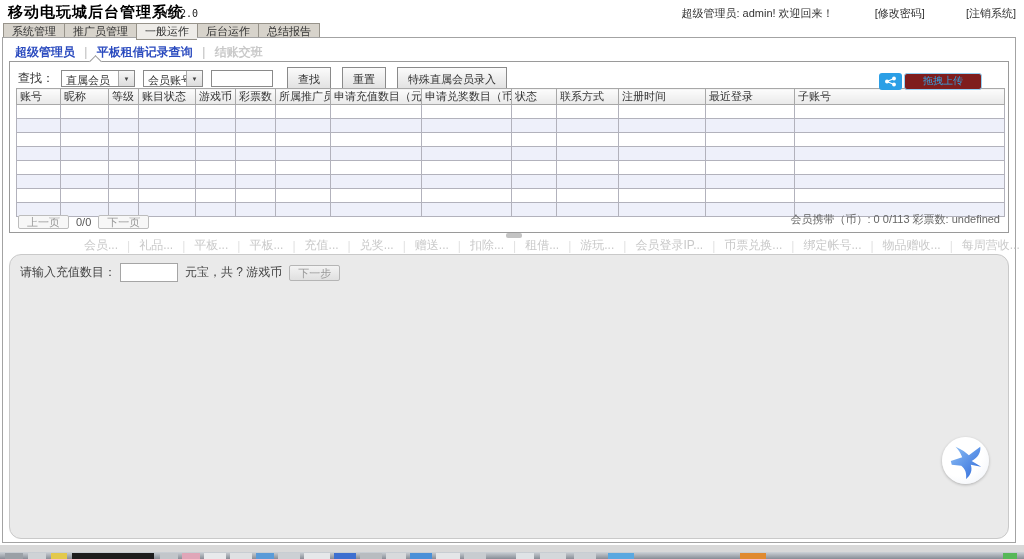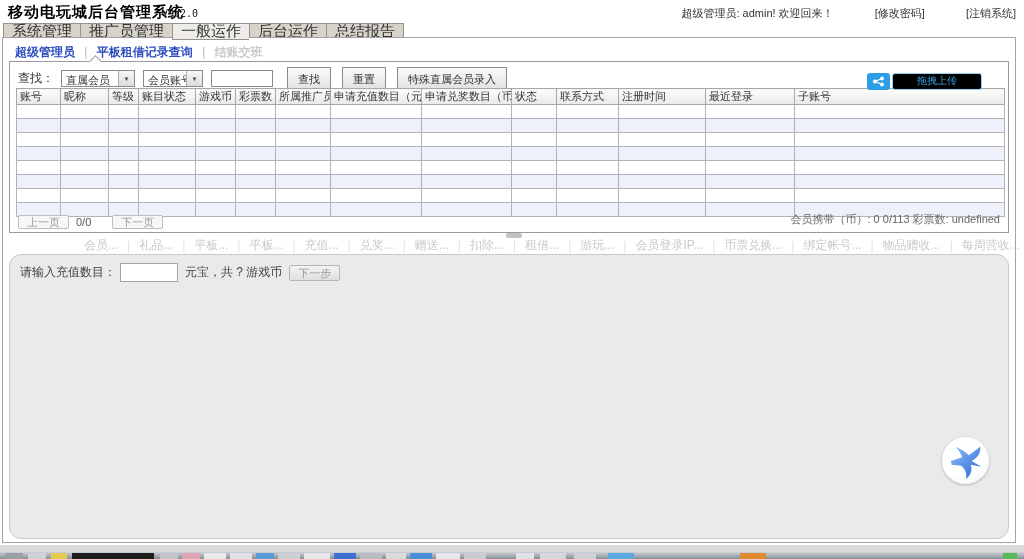--- a/index.html
+++ b/index.html
@@ -9,21 +9,21 @@
     font-family:"Liberation Sans","DejaVu Sans",sans-serif;
     -webkit-font-smoothing:antialiased;
   }
   
   .app-title{position:absolute;left:8px;top:3px;font-size:15px;font-weight:bold;color:#000;letter-spacing:1px;}
   .version{position:absolute;left:162px;top:8px;font-size:10px;color:#222;font-family:"DejaVu Sans Mono",monospace;}
   .top-right{position:absolute;right:8px;top:6px;font-size:11px;color:#333;white-space:nowrap;}
   .top-right .tr-link{margin-left:14px;cursor:pointer;color:#333;padding-left:24px;}
   
   .tabs{position:absolute;left:3px;top:23px;display:flex;}
-  .tab{font-size:15px;line-height:12px;padding:1px 8px 2px;background:#d7d3cb;border:1px solid #97938a;border-right:none;color:#333;cursor:pointer;white-space:nowrap;font-family:Liberation Serif, serif;}
+  .tab{font-size:11px;line-height:12px;padding:1px 8px 2px;background:#d7d3cb;border:1px solid #97938a;border-right:none;color:#333;cursor:pointer;white-space:nowrap;font-family:Liberation Serif, serif;}
   .tab:last-child{border-right:1px solid #97938a;}
   .tab.active{background:#eeece8;position:relative;z-index:2;}
   
   .outer{position:absolute;left:2px;top:37px;width:1014px;height:506px;border:1px solid #a3a3a3;background:#fff;box-sizing:border-box;}
   .subnav{position:absolute;left:12px;top:6px;font-size:12px;font-weight:bold;white-space:nowrap;}
   .subnav .sep{color:#b9b9b9;font-weight:normal;margin:0 6px;}
   .subnav-item{color:#2b4bbf;cursor:pointer;}
   .subnav-item.disabled{color:#c9c9c9;cursor:default;}
   .notice{position:absolute;right:10px;top:8px;font-size:12px;color:#f05353;}
   .caret{position:absolute;left:88px;top:19px;width:8px;height:8px;background:#fff;border-left:1px solid #999;border-top:1px solid #999;transform:rotate(45deg);z-index:3;}
@@ -33,30 +33,30 @@
   .searchbar .lbl{margin-right:7px;}
   .select{display:flex;align-items:stretch;border:1px solid #8a8a8a;background:#fff;height:17px;box-sizing:border-box;margin-right:8px;font-size:11px;cursor:pointer;}
   .select .txt{padding:2px 4px 0;flex:1;white-space:nowrap;overflow:hidden;}
   .select .arr{width:15px;background:linear-gradient(#f7f7f7,#dcdcdc);border-left:1px solid #aaa;font-size:6px;color:#444;display:flex;align-items:center;justify-content:center;}
   .sel-scope{width:74px;} .sel-field{width:60px;}
   .search-input{width:56px;height:15px;border:1px solid #8a8a8a;margin-right:14px;font-size:11px;padding:0 2px;}
   .btn{height:23px;padding:0 10px;font-size:11px;color:#333;background:linear-gradient(#fbfbfb,#e1e1e1);border:1px solid #8a8a8a;border-radius:0;margin-right:11px;cursor:pointer;box-sizing:border-box;line-height:14px;white-space:nowrap;}
   
   .upload{position:absolute;top:11px;right:26px;display:flex;align-items:center;z-index:4;}
   .upload-icon{width:23px;height:17px;background:#2b9fe6;border-radius:3px;display:flex;align-items:center;justify-content:center;margin-right:2px;cursor:pointer;}
-  .upload-btn{height:15px;padding:0 24px;font-size:10px;color:#35a4e4;background:#000000;border:1px solid #93d0f3;border-radius:3px;line-height:14px;cursor:pointer;white-space:nowrap;}
+  .upload-btn{height:15px;padding:0 18px;font-size:10px;color:#35a4e4;background:#7f1d1d;border:1px solid #93d0f3;border-radius:3px;line-height:14px;cursor:pointer;white-space:nowrap;}
   
   .grid{position:absolute;left:6px;top:26px;width:988px;border-collapse:collapse;table-layout:fixed;}
   .grid th{height:14px;background:linear-gradient(#fcfcfc,#e9e9e9);border:1px solid #a8a8a8;font-size:11px;font-weight:normal;color:#333;text-align:left;padding:0 3px;overflow:hidden;white-space:nowrap;}
   .grid td{height:13px;border:1px solid #b2b2bc;padding:0;}
   .grid tbody tr:nth-child(even) td{background:#eef0fa;}
   
   .pager{position:absolute;left:8px;bottom:3px;display:flex;align-items:center;font-size:11px;color:#555;}
   .pbtn{height:14px;padding:0 8px;font-size:11px;color:#999;background:#f7f7f7;border:1px solid #bdbdbd;border-radius:2px;margin-right:7px;line-height:12px;cursor:pointer;white-space:nowrap;}
-  .pinfo{margin-right:21px;}
+  .pinfo{margin-right:7px;}
   .summary{position:absolute;right:8px;bottom:5px;font-size:11px;color:#666;white-space:nowrap;}
   
   .actions{position:absolute;left:72px;top:199px;font-size:12px;display:flex;align-items:center;white-space:nowrap;}
   .action{margin:0 9px;color:#c9c9c9;cursor:default;}
   .action-sep{color:#e2e2e2;}
   .splitter{position:absolute;left:503px;top:195px;width:16px;height:5px;background:#c3c3c3;border-radius:2px;cursor:row-resize;z-index:2;}
   
   .formpanel{position:absolute;left:6px;top:216px;width:1000px;height:285px;background:#eaeaea;border:1px solid #c9c9c9;border-radius:12px;box-sizing:border-box;}
   .formrow{position:absolute;left:10px;top:8px;display:flex;align-items:center;font-size:12px;color:#444;white-space:nowrap;}
   .amount-input{width:52px;height:15px;border:1px solid #a5a5a5;margin:0 7px 0 4px;font-size:11px;background:#fff;}

